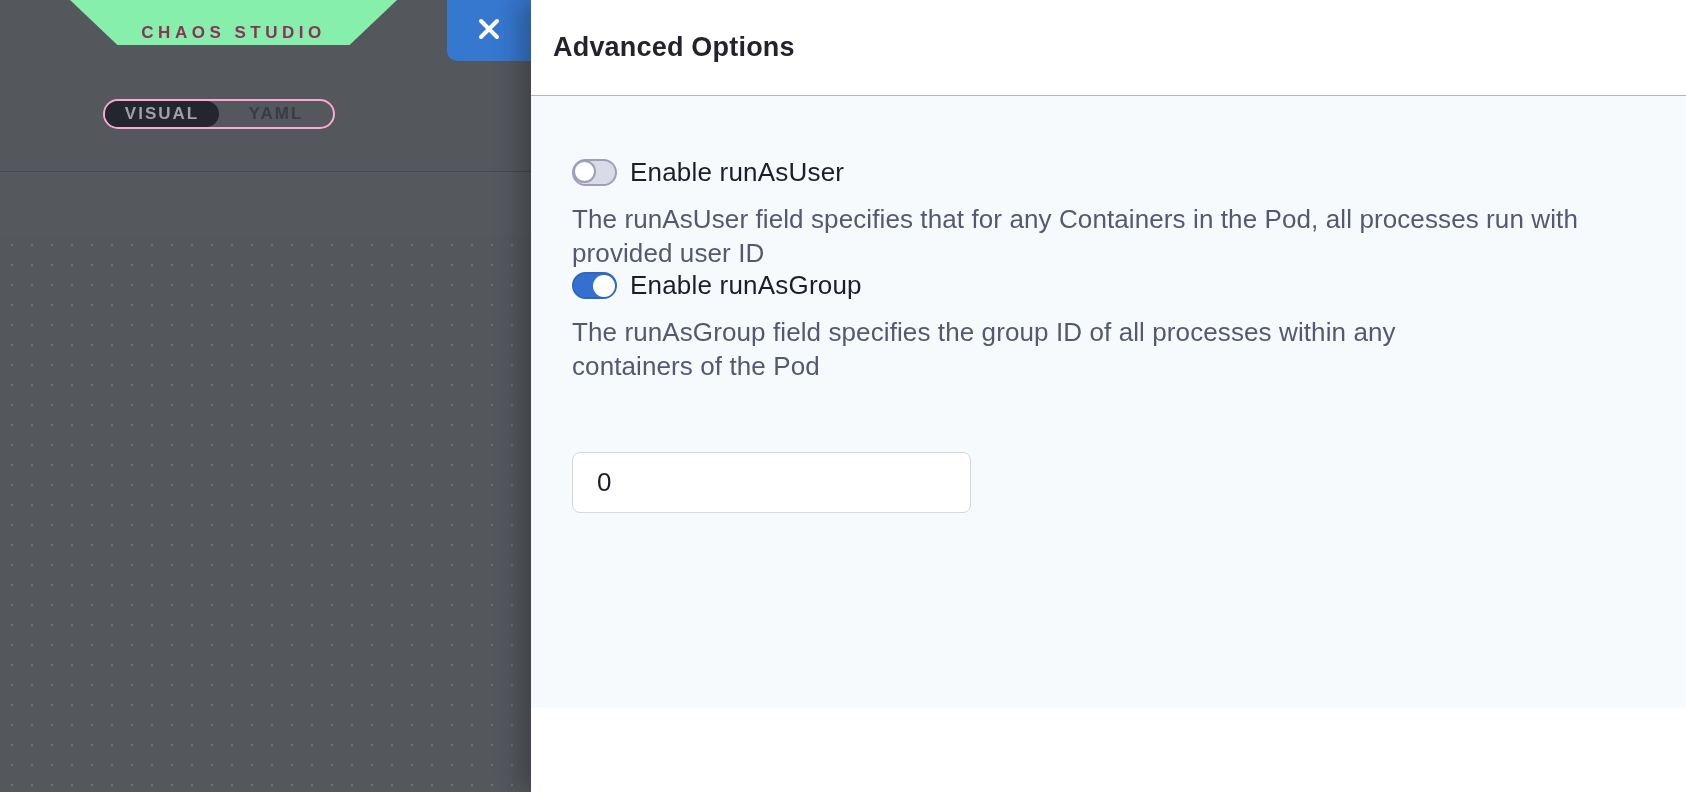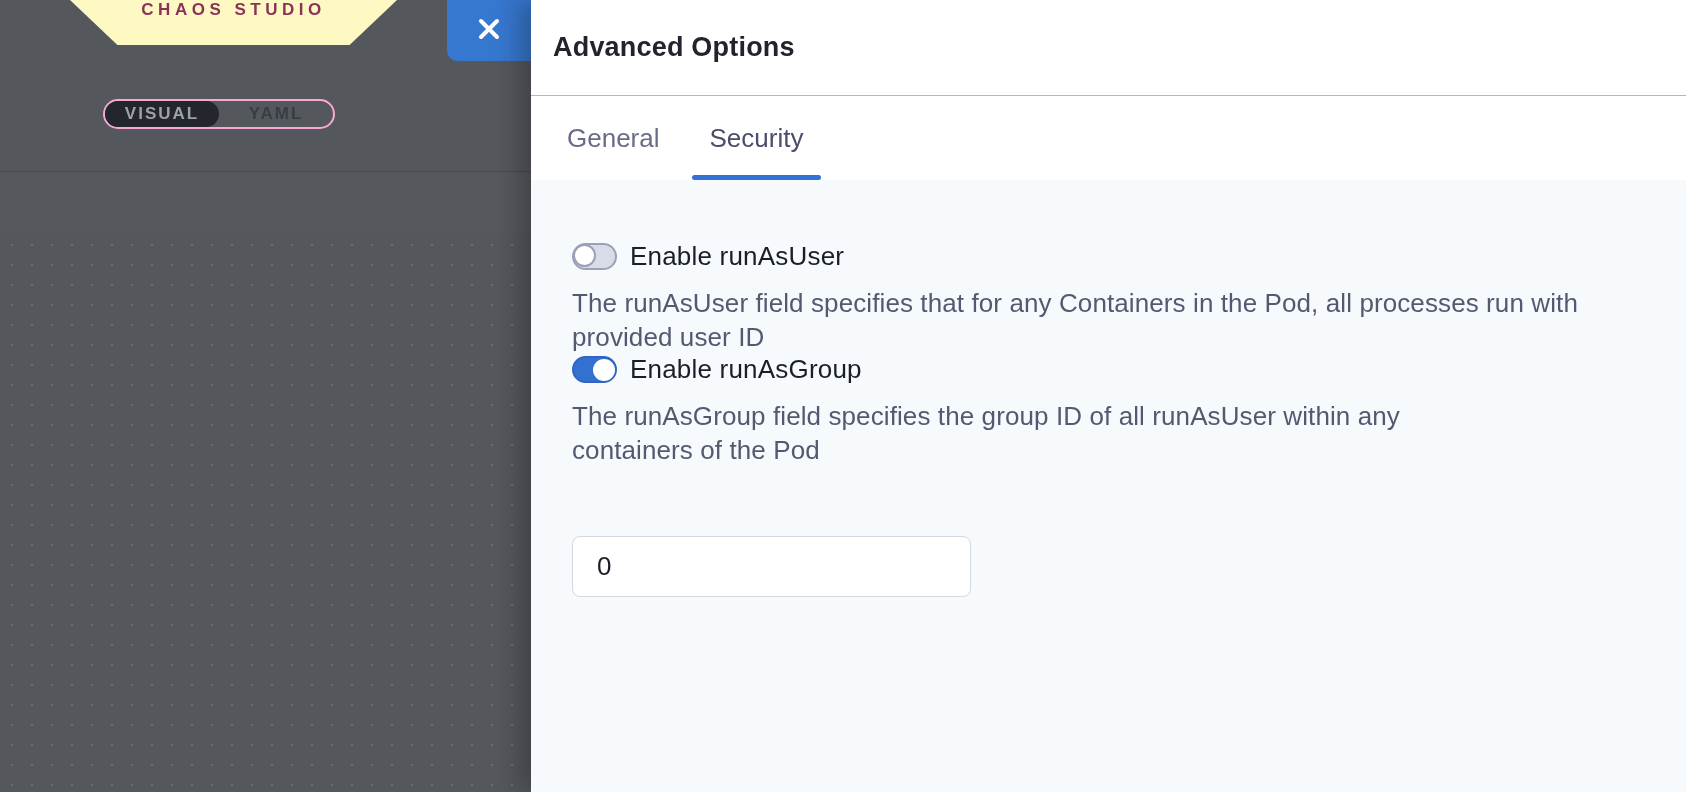--- a/index.html
+++ b/index.html
@@ -18,23 +18,23 @@
   
   #studio {
     position: absolute; left: 0; top: 0;
     width: 531px; height: 792px;
     background: #54575c;
     overflow: hidden;
   }
   #studio-header {
     position: absolute; left: 70px; top: 0;
     width: 327px; height: 45px;
-    background: #fef9c3;
+    background: #86efac;
     clip-path: polygon(0% 0%, 100% 0%, 85.5% 100%, 14.5% 100%);
-    display: flex; align-items: flex-start; justify-content: center;
+    display: flex; align-items: flex-end; justify-content: center;
   }
   #studio-brand {
     font-size: 17px; font-weight: 800;
     letter-spacing: 4.5px;
     color: #8c3157;
     padding-bottom: 2px;
   }
   #view-toggle {
     position: absolute; left: 103px; top: 99px;
     width: 232px; height: 30px;
@@ -209,46 +209,37 @@
       </svg>
     </span>
   </button>
 
   <div id="drawer">
 
     <div id="drawer-header">
       <span id="drawer-title">Advanced Options</span>
     </div>
 
-    <div id="tabbar">
-      <div class="tab inactive">
-        <span>General</span>
-      </div>
-      <div class="tab active">
-        <span>Security</span>
-        <span class="tab-underline"></span>
-      </div>
-    </div>
 
     <div id="drawer-body">
 
       <div class="toggle-row">
         <div class="toggle off">
           <div class="knob"></div>
         </div>
         <span class="toggle-label">Enable runAsUser</span>
       </div>
       <div class="field-desc" id="desc-runasuser">The runAsUser field specifies that for any Containers in the Pod, all processes run with provided user ID</div>
 
       <div class="toggle-row">
         <div class="toggle on">
           <div class="knob"></div>
         </div>
         <span class="toggle-label">Enable runAsGroup</span>
       </div>
-      <div class="field-desc" id="desc-runasgroup">The runAsGroup field specifies the group ID of all runAsUser within any containers of the Pod</div>
+      <div class="field-desc" id="desc-runasgroup">The runAsGroup field specifies the group ID of all processes within any containers of the Pod</div>
 
       <input id="group-id-input" type="text" value="0" style="">
     </div>
 
   </div>
 
 </div>
 
 </body></html>

